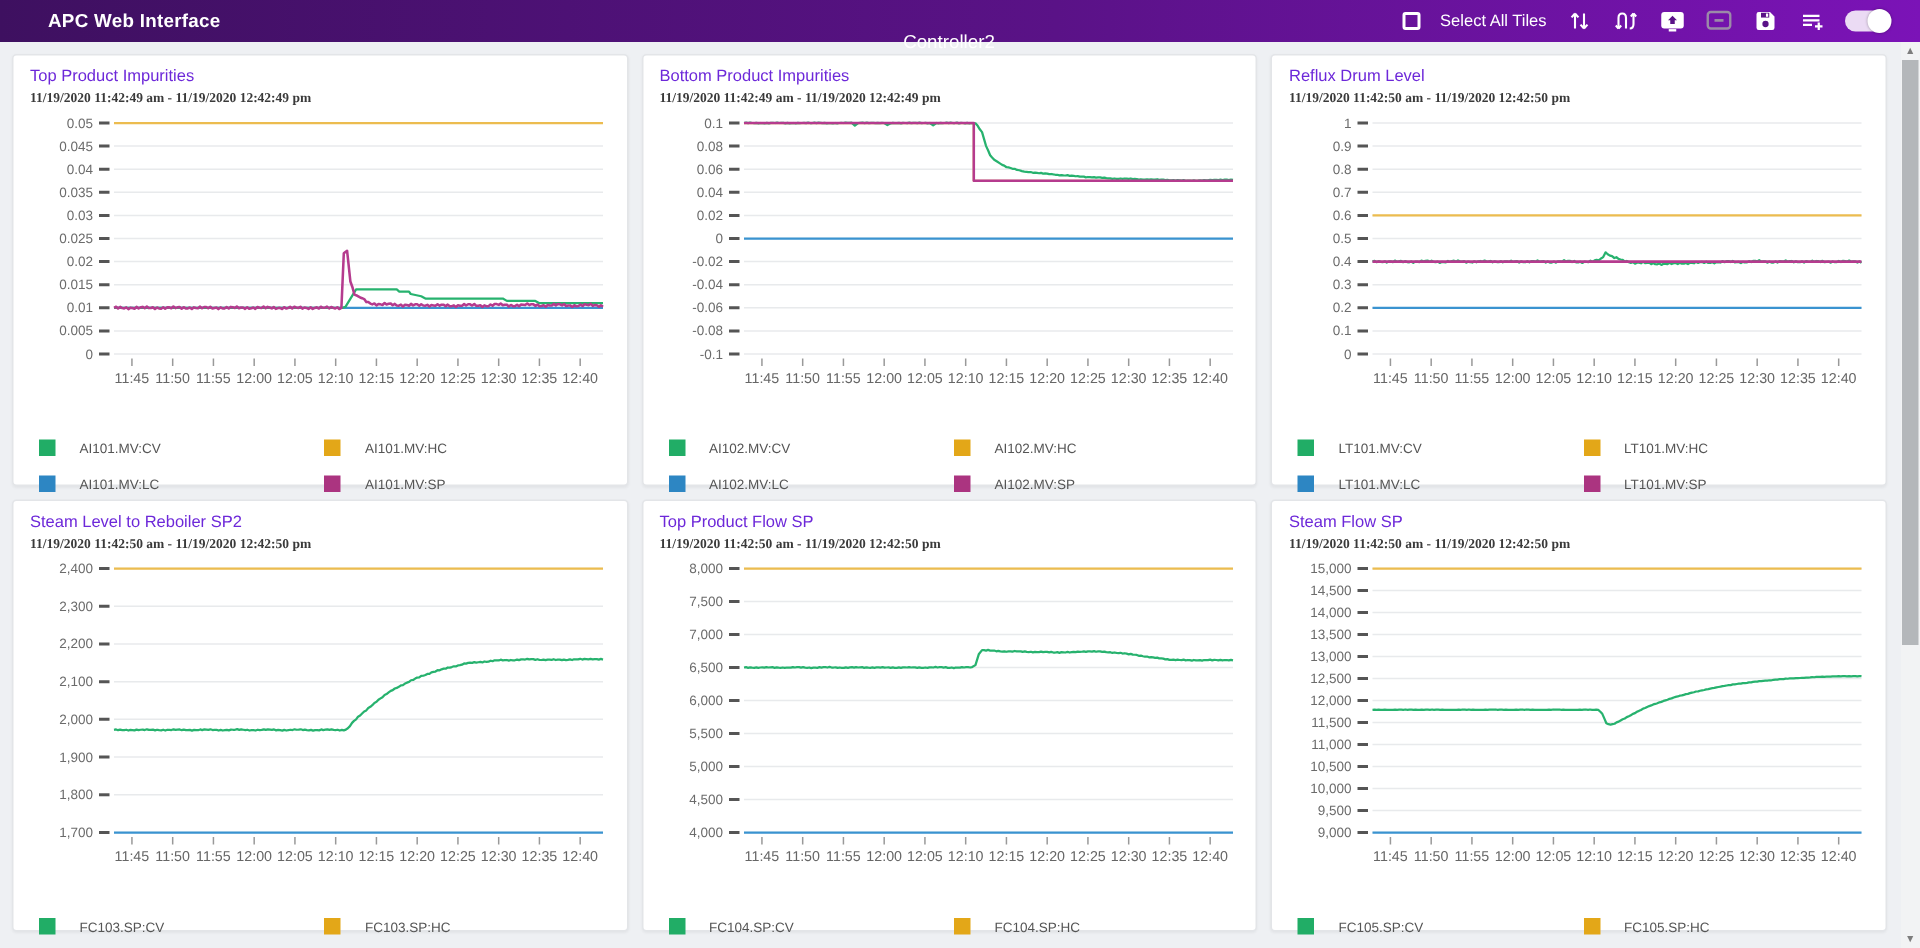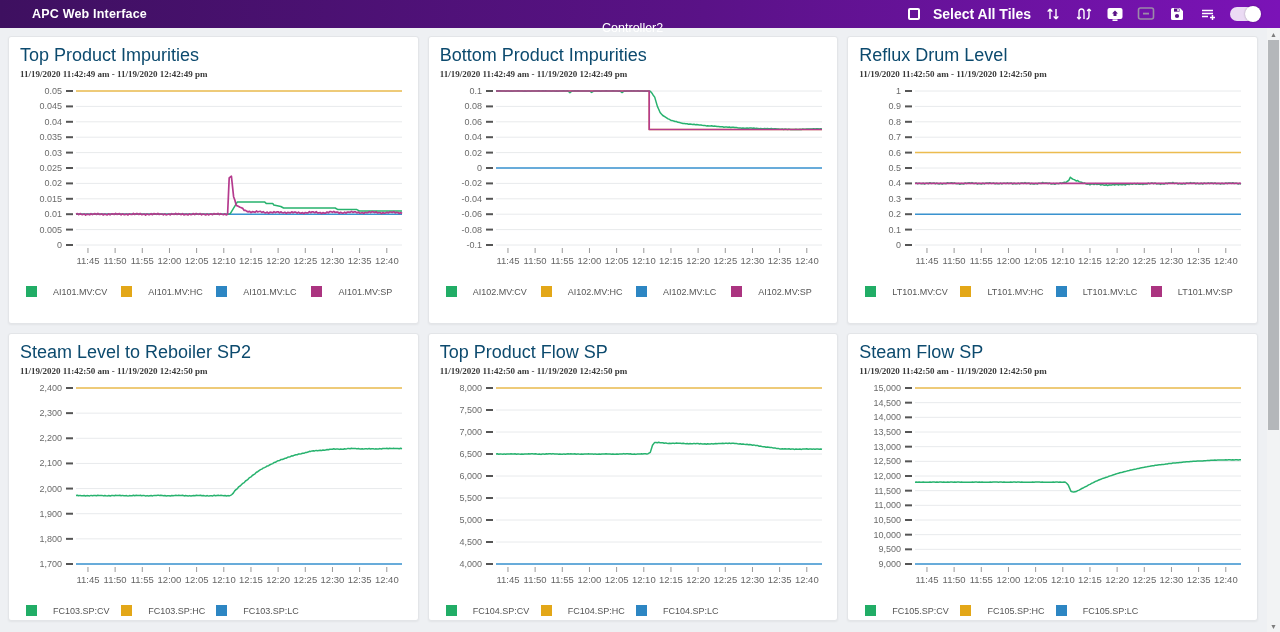--- a/index.html
+++ b/index.html
@@ -7,39 +7,39 @@
     font-family:"Liberation Sans", sans-serif; background:#eef0f3; }
 
   
   .app-header { position:relative; height:28px;
     background:linear-gradient(90deg,#3e1060 0%,#5a1287 55%,#7b13b7 100%);
     color:#fff; display:flex; align-items:center; }
   .app-title { position:absolute; left:32px; font-size:12.5px; font-weight:700; letter-spacing:.2px; }
   .page-title { position:absolute; left:50%; transform:translateX(-62%); font-size:12.5px; font-weight:400;margin-top:28px; }
   .header-right { position:absolute; right:20px; display:flex; align-items:center; gap:13px; }
   .chk { width:12px; height:12px; border:2px solid #fff; border-radius:2px; background:transparent; cursor:pointer; }
-  .select-all-label { font-size:14px; font-weight:700; white-space:nowrap; }
+  .select-all-label { font-size:11px; font-weight:400; white-space:nowrap; }
   .hicon { width:18px; height:18px; display:flex; align-items:center; justify-content:center; cursor:pointer; }
   .hicon svg { display:block; }
   .toggle { width:30px; height:14px; border-radius:8px; background:rgba(255,255,255,.85);
     position:relative; cursor:pointer; }
   .toggle .knob { position:absolute; right:-1px; top:-1px; width:16px; height:16px;
     border-radius:50%; background:#fff; box-shadow:0 0 2px rgba(0,0,0,.35); }
 
   
   .tiles { display:grid; grid-template-columns:repeat(3,1fr); gap:9px;
     margin:8px 22px 4px 8px; }
   .tile { background:#fff; border:1px solid #e3e5e8; border-radius:3px;
     box-shadow:0 1px 2px rgba(0,0,0,.05); padding:8px 11px 6px 11px; height:288px; }
-  .tile h3 { font-size:18px; font-weight:400; color:#0c4a6e; }
+  .tile h3 { font-size:11px; font-weight:400; color:#6d28d9; }
   .tile .subtitle { font-size:9px; font-weight:700; color:#3a3a3a; margin-top:3px;font-family:Liberation Serif, serif; }
   .chart { width:100%; height:auto; margin-top:4px; }
   .chart text { font-family:"Liberation Sans", sans-serif; }
 
-  .legend { display:grid; grid-template-columns:repeat(4,1fr); row-gap:13px; margin-top:12px; padding-left:6px; }
+  .legend { display:grid; grid-template-columns:repeat(2,1fr); row-gap:13px; margin-top:27px; padding-left:6px; }
   .legend-item { display:flex; align-items:center; gap:16px; }
   .legend-swatch { width:11px; height:11px; flex:none; }
   .legend-label { font-size:9px; color:#555; }
 
   
   .scrollbar { position:fixed; top:28px; right:0; bottom:0; width:13px; background:#f2f3f4; }
   .sb-arrow { position:absolute; left:0; width:13px; height:12px; display:flex;
     align-items:center; justify-content:center; font-size:7px; color:#7d7d7d; cursor:pointer; }
   .sb-up { top:0; }
   .sb-down { bottom:0; }

